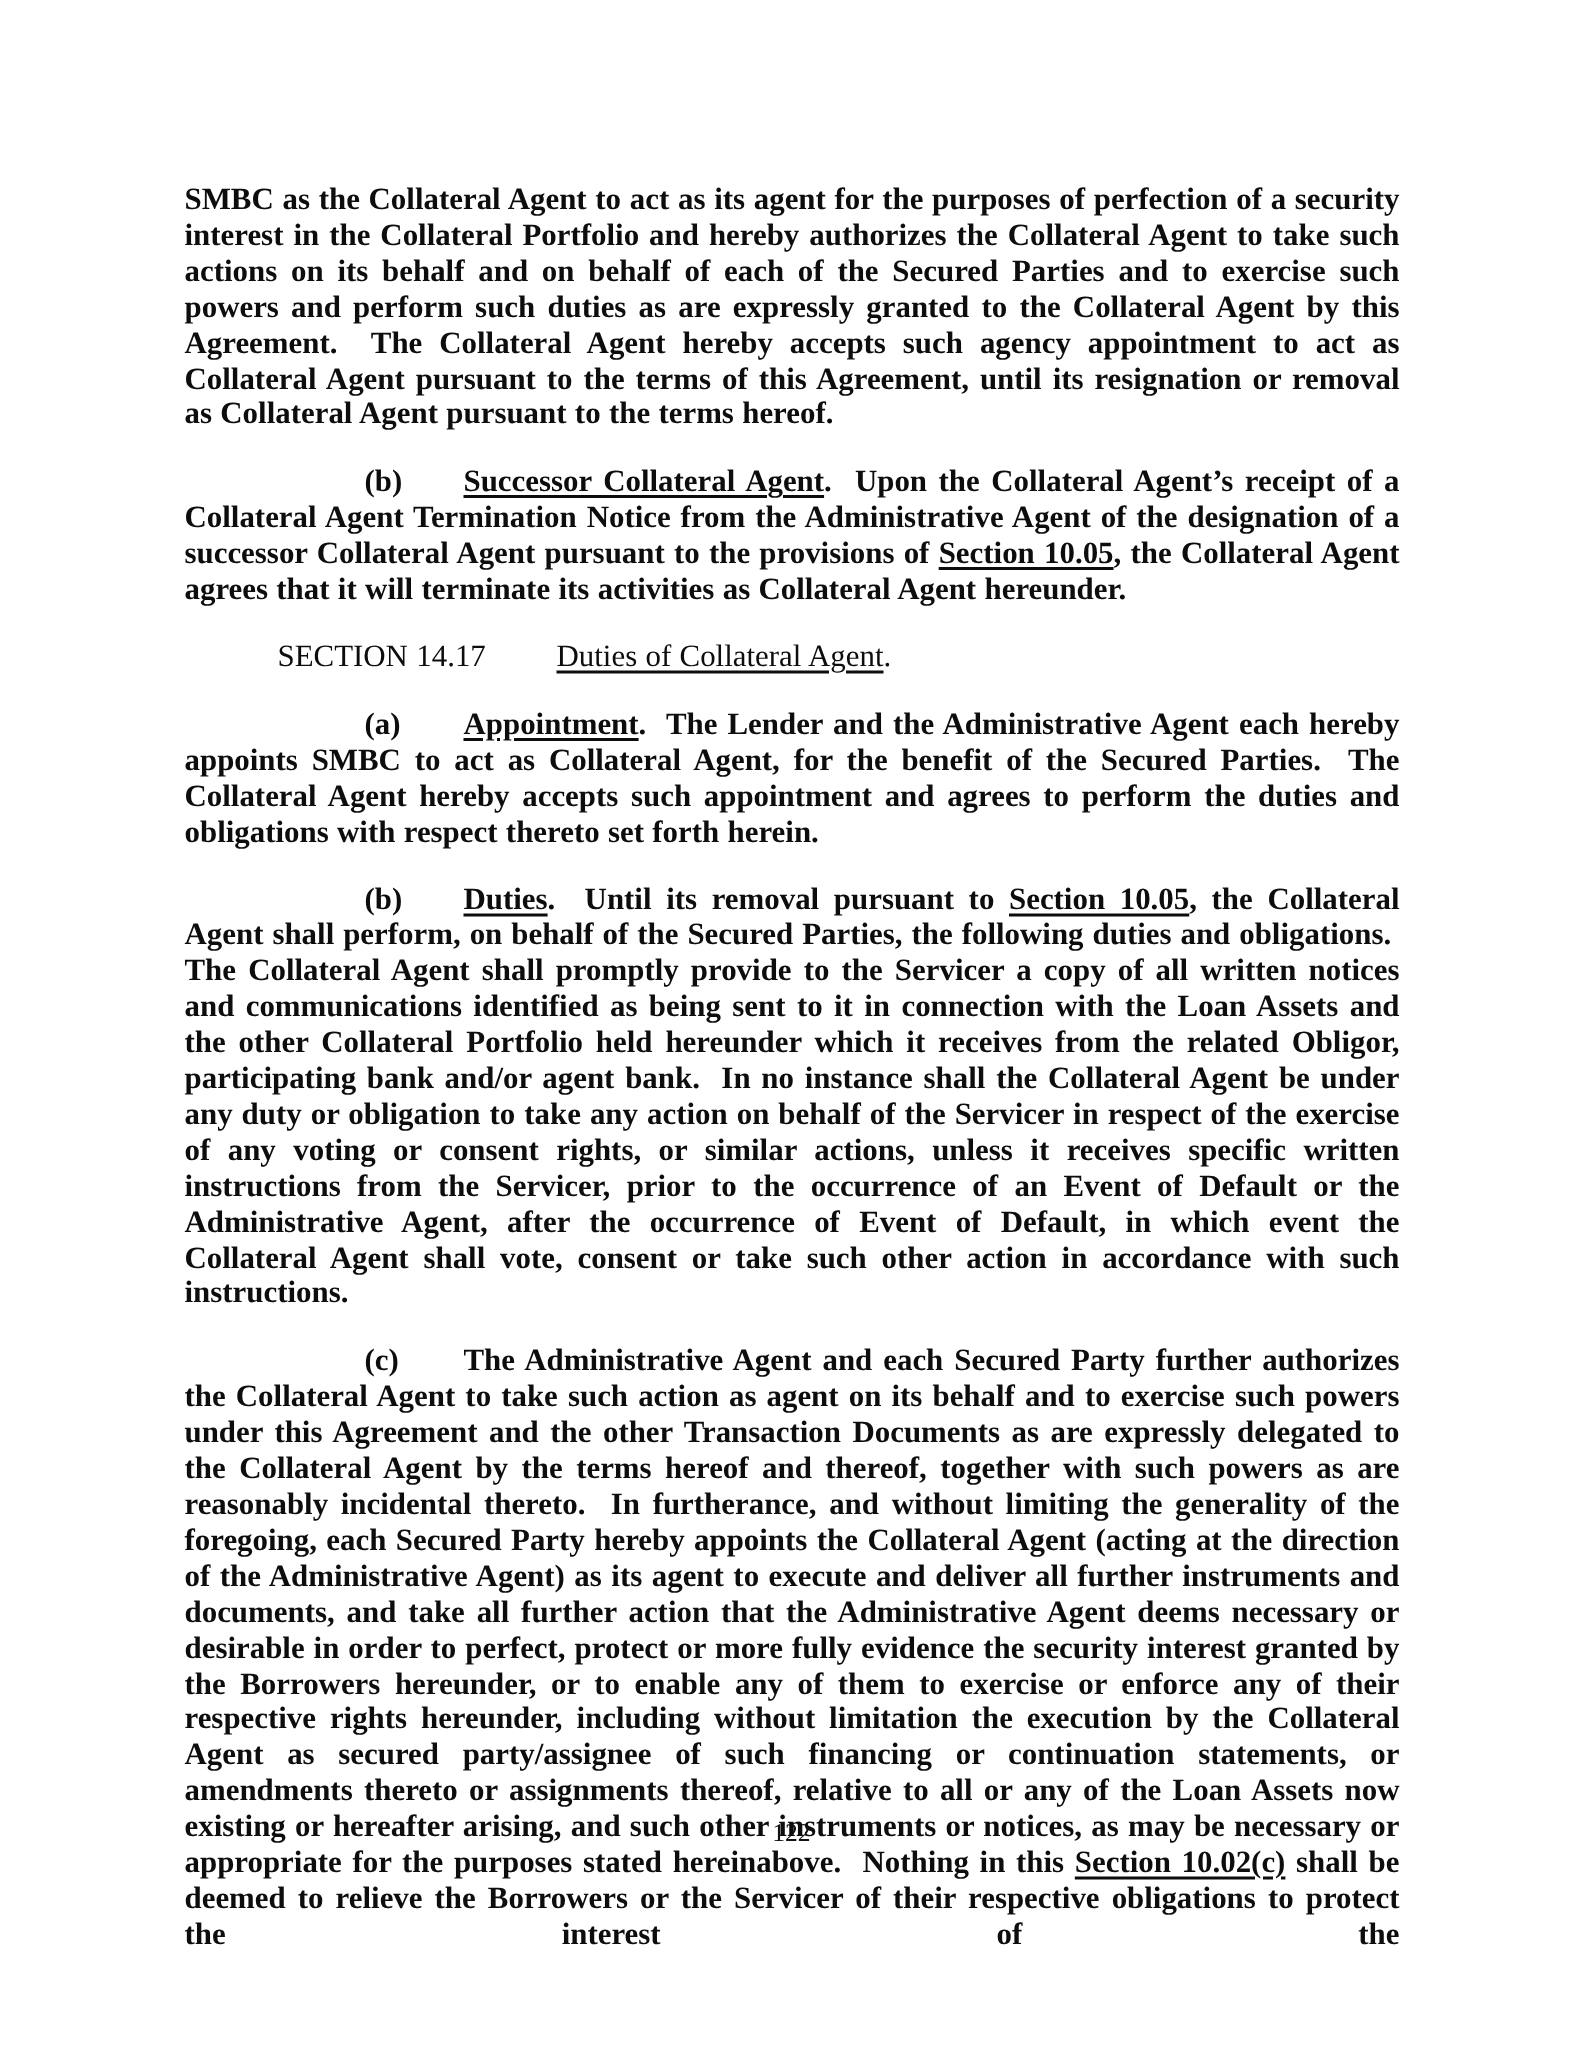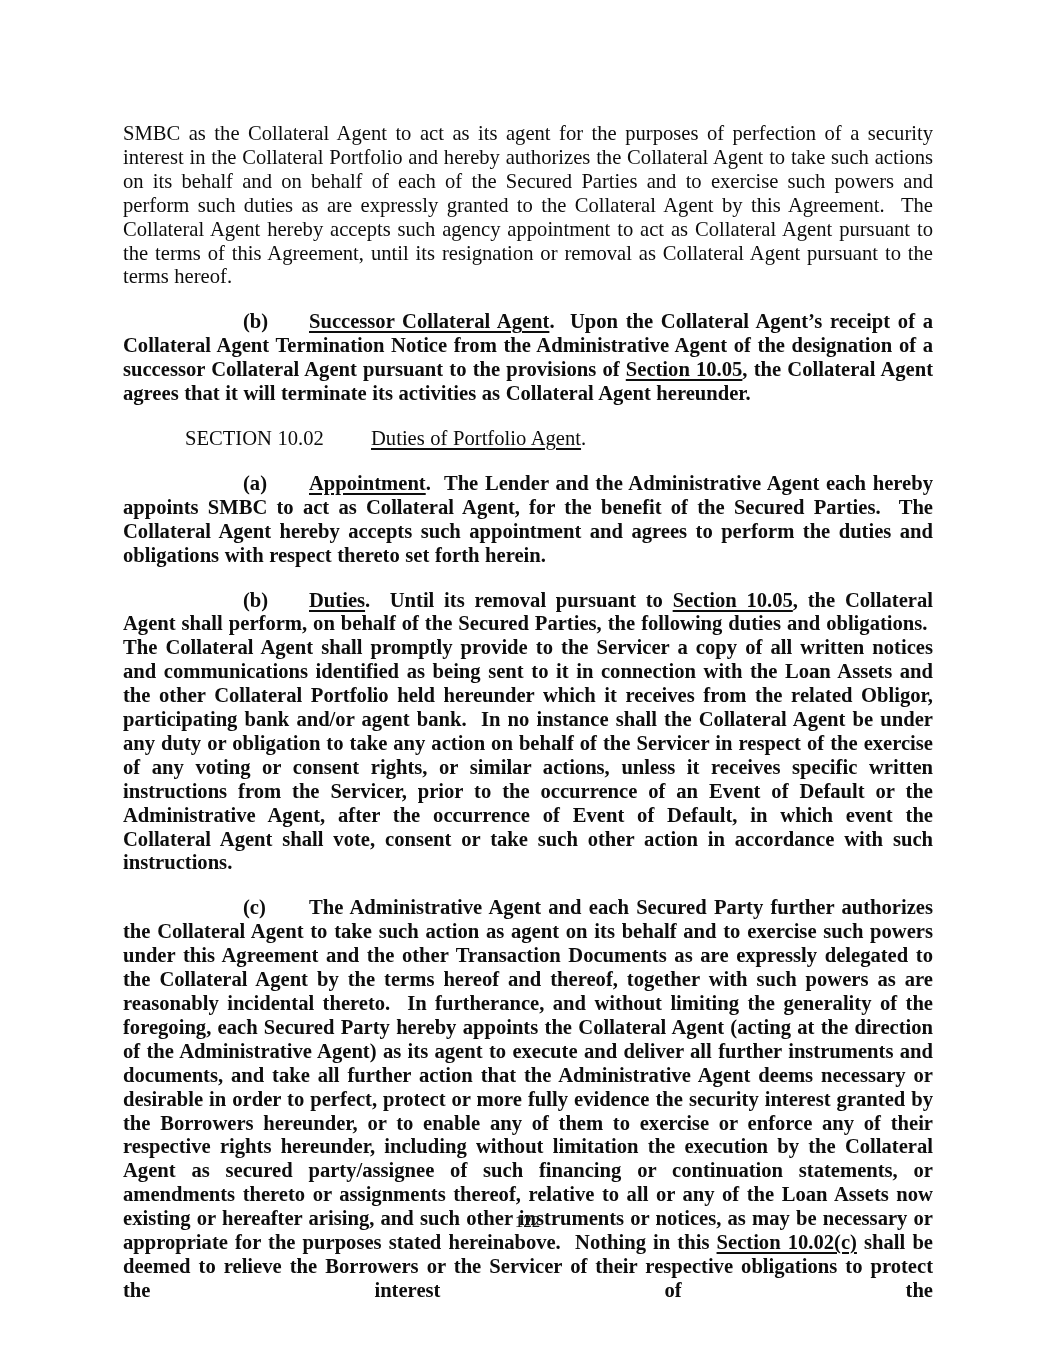--- a/index.html
+++ b/index.html
@@ -18,21 +18,21 @@
     left: 123px;
     top: 122px;
     width: 810px;
     font-size: 20.6px;
     line-height: 23.9px;
     text-align: justify;
     word-spacing: 0.02em;
   }
   .para { margin-top: 21px; }
   .para:first-child { margin-top: 0; }
-  .para-body { text-indent: 0; }
+  .para-body { text-indent: 0; font-weight: bold; }
   .para-lettered { text-indent: 120px; font-weight: bold; }
   .para-section { text-indent: 62px; }
   
   .text-block .para:last-child { text-align-last: justify; }
   .tab-label {
     display: inline-block;
     text-indent: 0;
     vertical-align: baseline;
   }
   .para-lettered .tab-label { width: 66px; }
@@ -53,19 +53,19 @@
     color: #111111;
   }
 </style>
 </head>
 <body>
 
 <div class="page">
   <div class="text-block" id="doc-body">
       <p class="para para-body"><span class="run">SMBC as the Collateral Agent to act as its agent for the purposes of perfection of a security interest in the Collateral Portfolio and hereby authorizes the Collateral Agent to take such actions on its behalf and on behalf of each of the Secured Parties and to exercise such powers and perform such duties as are expressly granted to the Collateral Agent by this Agreement.&nbsp; The Collateral Agent hereby accepts such agency appointment to act as Collateral Agent pursuant to the terms of this Agreement, until its resignation or removal as Collateral Agent pursuant to the terms hereof.</span></p>
       <p class="para para-lettered"><span class="tab-label">(b)</span><span class="run u">Successor Collateral Agent</span><span class="run">.&nbsp; Upon the Collateral Agent’s receipt of a Collateral Agent Termination Notice from the Administrative Agent of the designation of a successor Collateral Agent pursuant to the provisions of </span><span class="run u">Section 10.05</span><span class="run">, the Collateral Agent agrees that it will terminate its activities as Collateral Agent hereunder.</span></p>
-      <p class="para para-section"><span class="tab-label">SECTION 10.02</span><span class="run u">Duties of Portfolio Agent</span><span class="run">.</span></p>
+      <p class="para para-section"><span class="tab-label">SECTION 14.17</span><span class="run u">Duties of Collateral Agent</span><span class="run">.</span></p>
       <p class="para para-lettered"><span class="tab-label">(a)</span><span class="run u">Appointment</span><span class="run">.&nbsp; The Lender and the Administrative Agent each hereby appoints SMBC to act as Collateral Agent, for the benefit of the Secured Parties.&nbsp; The Collateral Agent hereby accepts such appointment and agrees to perform the duties and obligations with respect thereto set forth herein.</span></p>
       <p class="para para-lettered"><span class="tab-label">(b)</span><span class="run u">Duties</span><span class="run">.&nbsp; Until its removal pursuant to </span><span class="run u">Section 10.05</span><span class="run">, the Collateral Agent shall perform, on behalf of the Secured Parties, the following duties and obligations.&nbsp; The Collateral Agent shall promptly provide to the Servicer a copy of all written notices and communications identified as being sent to it in connection with the Loan Assets and the other Collateral Portfolio held hereunder which it receives from the related Obligor, participating bank and/or agent bank.&nbsp; In no instance shall the Collateral Agent be under any duty or obligation to take any action on behalf of the Servicer in respect of the exercise of any voting or consent rights, or similar actions, unless it receives specific written instructions from the Servicer, prior to the occurrence of an Event of Default or the Administrative Agent, after the occurrence of Event of Default, in which event the Collateral Agent shall vote, consent or take such other action in accordance with such instructions.</span></p>
       <p class="para para-lettered"><span class="tab-label">(c)</span><span class="run">The Administrative Agent and each Secured Party further authorizes the Collateral Agent to take such action as agent on its behalf and to exercise such powers under this Agreement and the other Transaction Documents as are expressly delegated to the Collateral Agent by the terms hereof and thereof, together with such powers as are reasonably incidental thereto.&nbsp; In furtherance, and without limiting the generality of the foregoing, each Secured Party hereby appoints the Collateral Agent (acting at the direction of the Administrative Agent) as its agent to execute and deliver all further instruments and documents, and take all further action that the Administrative Agent deems necessary or desirable in order to perfect, protect or more fully evidence the security interest granted by the Borrowers hereunder, or to enable any of them to exercise or enforce any of their respective rights hereunder, including without limitation the execution by the Collateral Agent as secured party/assignee of such financing or continuation statements, or amendments thereto or assignments thereof, relative to all or any of the Loan Assets now existing or hereafter arising, and such other instruments or notices, as may be necessary or appropriate for the purposes stated hereinabove.&nbsp; Nothing in this </span><span class="run u">Section 10.02(c)</span><span class="run"> shall be deemed to relieve the Borrowers or the Servicer of their respective obligations to protect the interest of the</span></p>
     </div>
   <div class="page-number">122</div>
 </div>
 
 </body></html>

